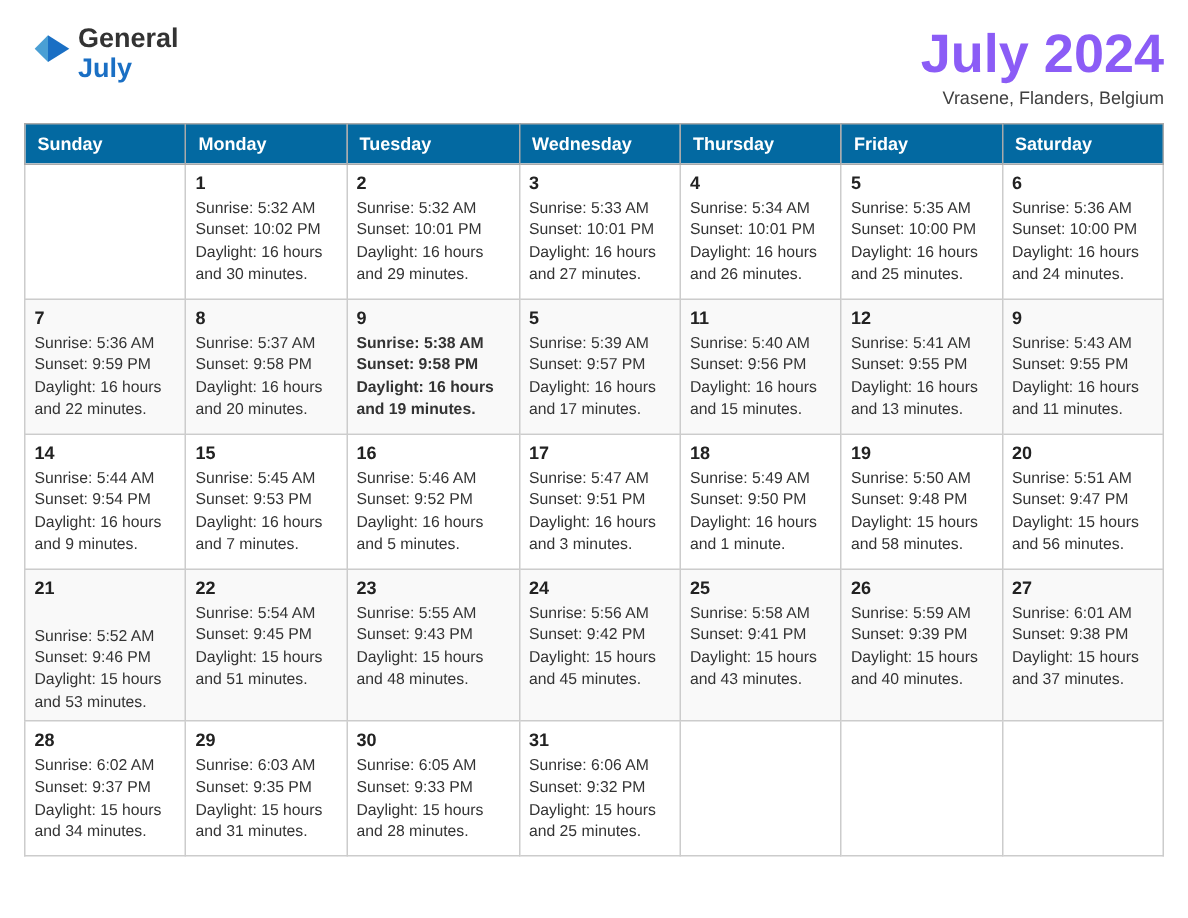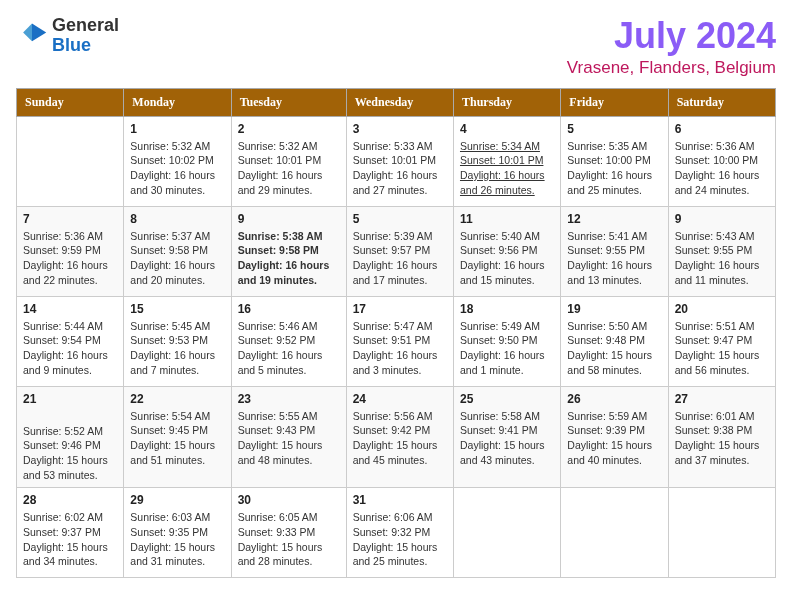--- a/index.html
+++ b/index.html
@@ -35,38 +35,37 @@
     .title-section {
       text-align: right;
     }
     .month-title {
       font-size: 36px;
       font-weight: bold;
       color: #8b5cf6;
       line-height: 1.1;
     }
     .location {
-      font-size: 17px;
-      color: #be185d;
+      font-size: 12px;
+      color: #404040;
       margin-top: 2px;
     }
     table {
       width: 100%;
       border-collapse: collapse;
       font-size: 11px;
     }
     thead tr th {
-      background-color: #a16207;
+      background-color: #0369a1;
       color: #fff;
       text-align: left;
       padding: 6px 8px;
       font-size: 12px;
       font-weight: bold;
       border: 1px solid #aaa;
-      font-family: Liberation Serif, serif;
     }
     tbody tr td {
       border: 1px solid #ccc;
       vertical-align: top;
       padding: 5px 6px;
       min-height: 80px;
       height: 90px;
       background: #fff;
     }
     tbody tr:nth-child(even) td {
@@ -93,21 +92,21 @@
 <div class="header">
   <div class="logo">
     <svg class="logo-icon" viewBox="0 0 36 36" xmlns="http://www.w3.org/2000/svg">
       <rect width="36" height="36" fill="none"></rect>
 
       <polygon points="18,4 34,14 18,24" fill="#1a6fc4"></polygon>
       <polygon points="18,4 18,24 8,14" fill="#4a9fd4"></polygon>
     </svg>
     <div class="logo-text">
       <div>General</div>
-      <div class="blue">Blue</div>
+      <div class="blue">July</div>
     </div>
   </div>
   <div class="title-section">
     <div class="month-title">July 2024</div>
     <div class="location">Vrasene, Flanders, Belgium</div>
   </div>
 </div>
 
 <table>
   <thead>
@@ -140,21 +139,21 @@
         </td>
         <td>
           <div class="day-number">3</div>
           <div class="day-info" style="white-space: pre-line;">Sunrise: 5:33 AM
 Sunset: 10:01 PM
 Daylight: 16 hours
 and 27 minutes.</div>
         </td>
         <td>
           <div class="day-number">4</div>
-          <div class="day-info" style="white-space: pre-line; text-decoration: underline;">Sunrise: 5:34 AM
+          <div class="day-info" style="white-space: pre-line;">Sunrise: 5:34 AM
 Sunset: 10:01 PM
 Daylight: 16 hours
 and 26 minutes.</div>
         </td>
         <td>
           <div class="day-number">5</div>
           <div class="day-info" style="white-space: pre-line;">Sunrise: 5:35 AM
 Sunset: 10:00 PM
 Daylight: 16 hours
 and 25 minutes.</div>

